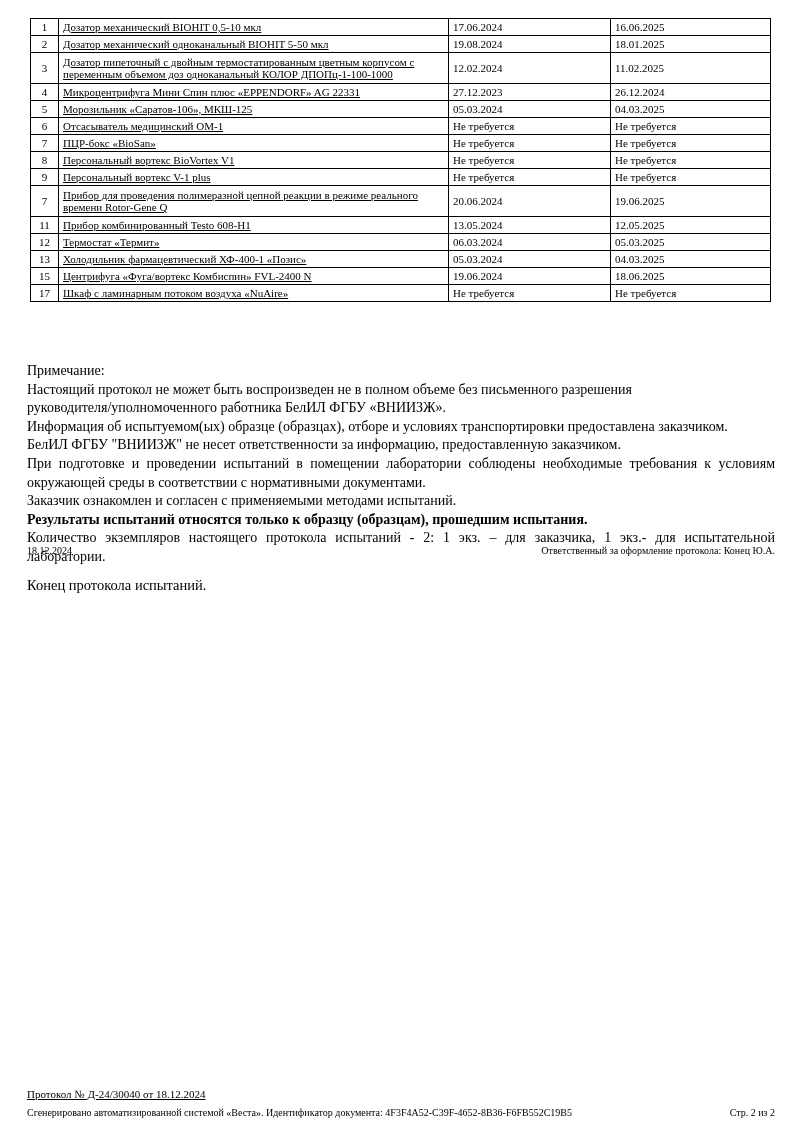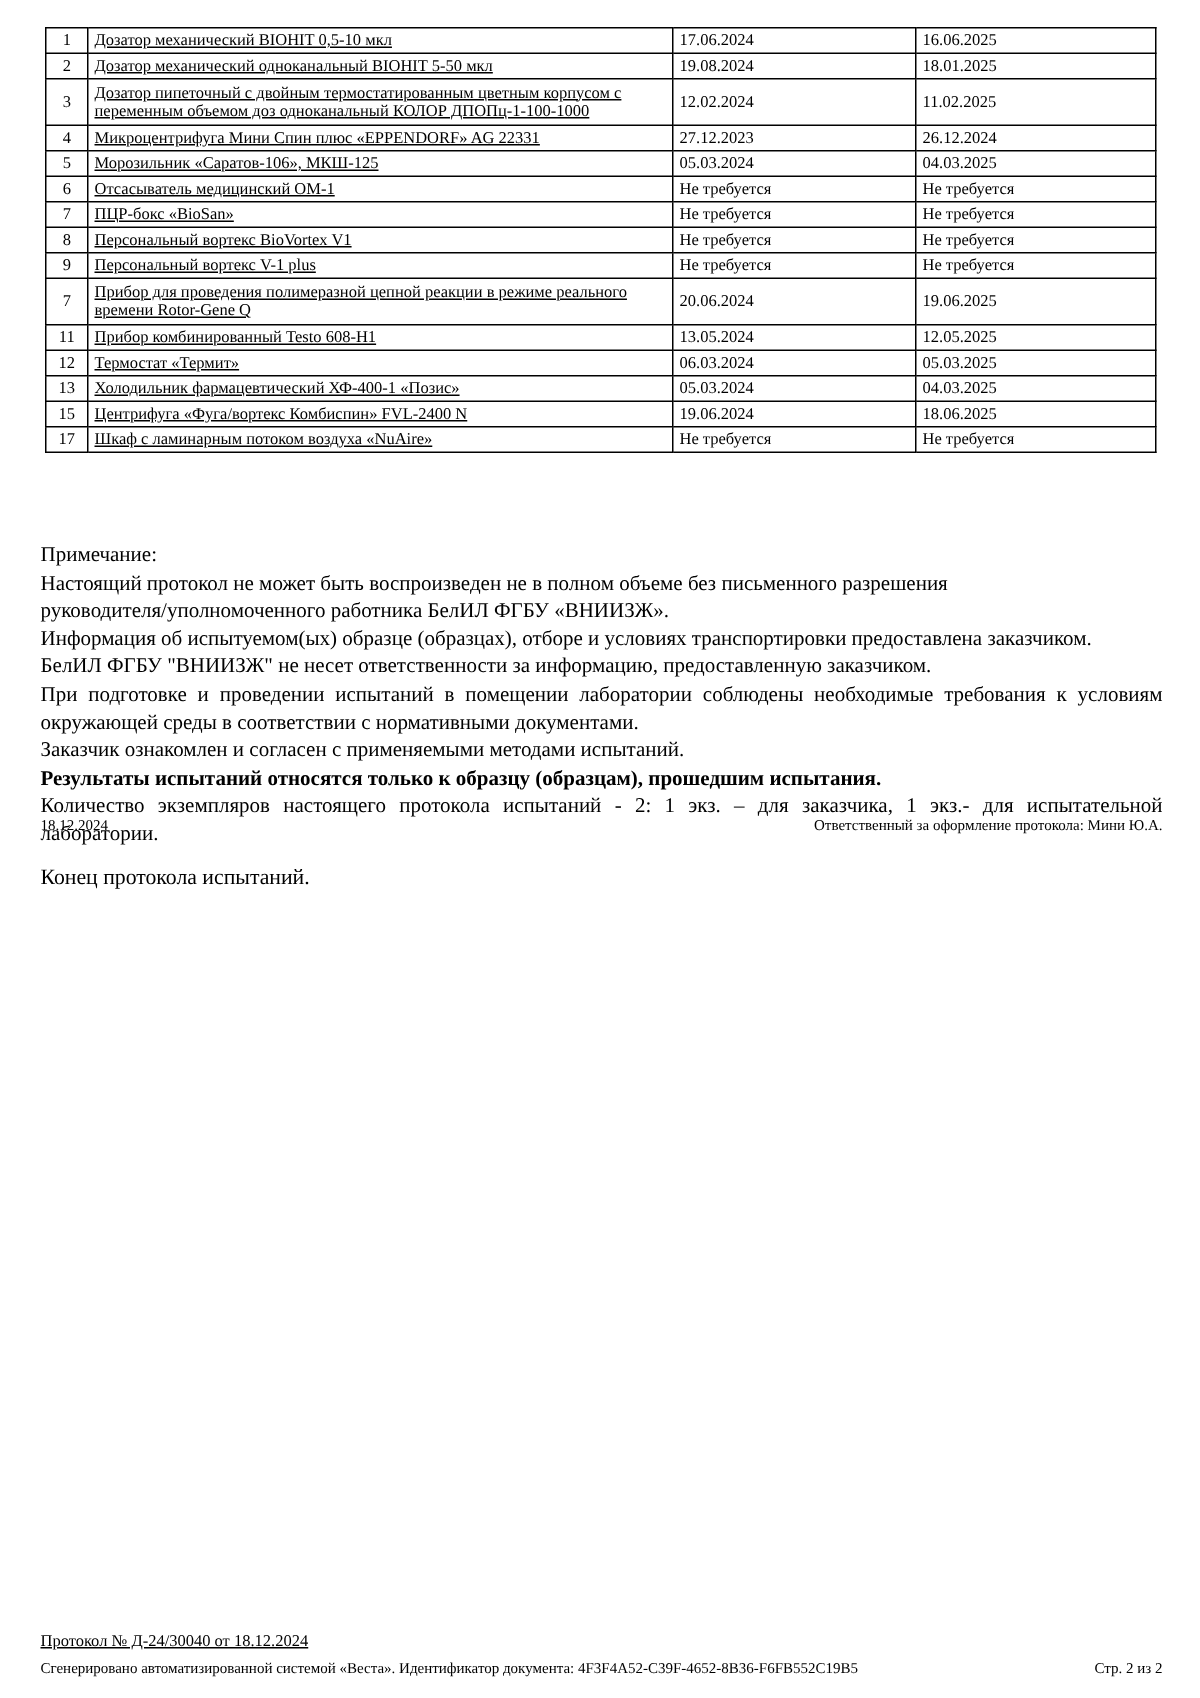--- a/index.html
+++ b/index.html
@@ -142,21 +142,21 @@
   <p>Информация об испытуемом(ых) образце (образцах), отборе и условиях транспортировки предоставлена заказчиком.</p>
   <p>БелИЛ ФГБУ "ВНИИЗЖ" не несет ответственности за информацию, предоставленную заказчиком.</p>
   <p class="p-justify">При подготовке и проведении испытаний в помещении лаборатории соблюдены необходимые требования к условиям окружающей среды в соответствии с нормативными документами.</p>
   <p>Заказчик ознакомлен и согласен с применяемыми методами испытаний.</p>
   <p class="p-bold">Результаты испытаний относятся только к образцу (образцам), прошедшим испытания.</p>
   <p class="p-justify">Количество экземпляров настоящего протокола испытаний - 2: 1 экз. – для заказчика, 1 экз.- для испытательной лаборатории.</p>
 </div>
 
 <div class="sign-row">
   <span>18.12.2024</span>
-  <span>Ответственный за оформление протокола: Мини Ю.А.</span>
+  <span>Ответственный за оформление протокола: Конец Ю.А.</span>
 </div>
 <div class="closing">Конец протокола испытаний.</div>
 
 <div class="footer-line1">Протокол № Д-24/30040 от 18.12.2024</div>
 <div class="footer-line2">
   <span>Сгенерировано автоматизированной системой «Веста». Идентификатор документа: 4F3F4A52-C39F-4652-8B36-F6FB552C19B5</span>
   <span>Стр. 2 из 2</span>
 </div>
 
 </body></html>

